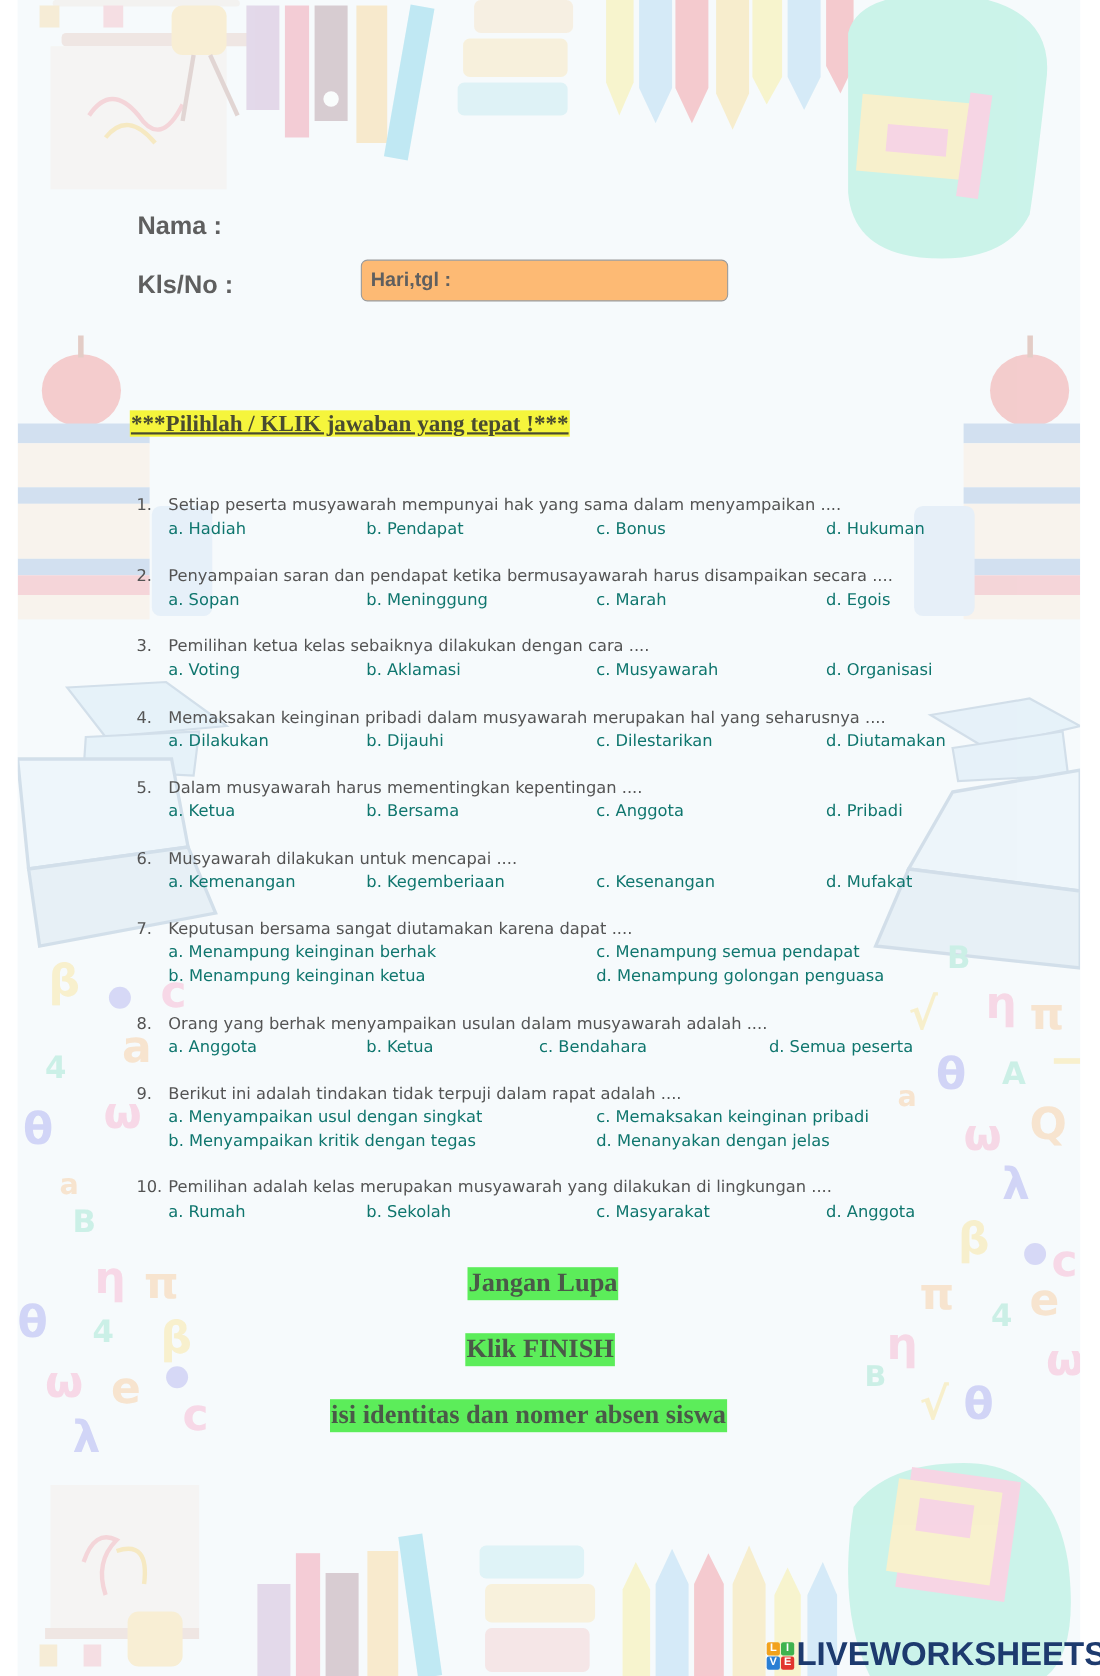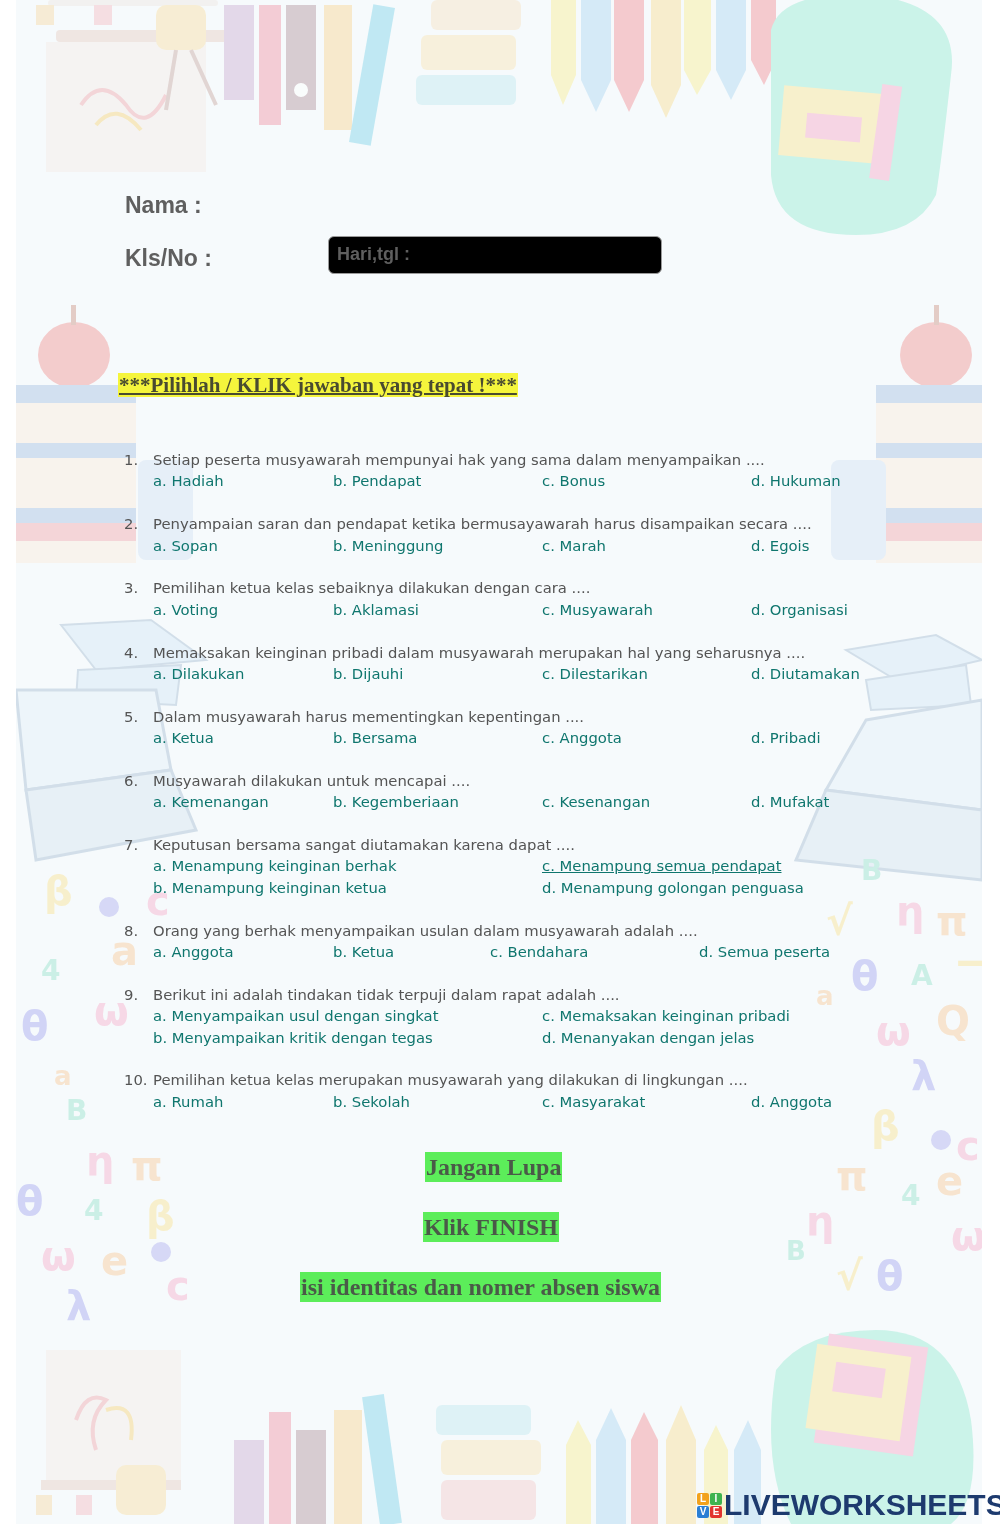--- a/index.html
+++ b/index.html
@@ -1,21 +1,21 @@
 <!DOCTYPE html>
 <html><head>
 <meta charset="utf-8">
 <style>
   html, body { margin:0; padding:0; background:#ffffff; }
   body { width:1000px; height:1524px; position:relative; overflow:hidden; font-family:"DejaVu Sans", sans-serif; }
   .sheet { position:absolute; left:16px; top:0; width:966px; height:1524px; background:#f6fafc; overflow:hidden; }
   .layer { position:absolute; left:0; top:0; }
 
   .label { position:absolute; font-family:"Liberation Sans", sans-serif; font-weight:bold; font-size:23px; color:#5f5f5f; }
-  .field-box { position:absolute; border:1.5px solid #9a9a9a; border-radius:6px; background:#000000; box-sizing:border-box; }
+  .field-box { position:absolute; border:1.5px solid #9a9a9a; border-radius:6px; background:#fdba74; box-sizing:border-box; }
   .field-box span { position:absolute; left:8px; top:7px; font-family:"Liberation Sans", sans-serif; font-weight:bold; font-size:18px; color:#5f5f5f; }
   .input-line { position:absolute; background:transparent; border:none; outline:none; }
 
   .instruction { position:absolute; left:118px; top:373px; font-family:"Liberation Serif", serif; font-weight:bold; font-size:21px; color:#494b30;
     background:#f5f53c; text-decoration:underline; text-decoration-thickness:2px; padding:0 1px; line-height:24px; white-space:nowrap; }
 
   .q { position:absolute; left:124px; font-family:"DejaVu Sans", sans-serif; font-size:14.8px; color:#545454; white-space:nowrap; }
   .q .num { position:absolute; left:0; top:0; }
   .q .text { position:absolute; left:29px; top:0; }
   .opt { position:absolute; font-family:"DejaVu Sans", sans-serif; font-size:14.8px; color:#0f766e; white-space:nowrap; cursor:pointer; }
@@ -266,21 +266,21 @@
 <div class="opt" style="left:333px; top:793px;">b. Kegemberiaan</div>
 <div class="opt" style="left:542px; top:793px;">c. Kesenangan</div>
 <div class="opt" style="left:751px; top:793px;">d. Mufakat</div>
 
 <div class="q" style="top:836px;">
   <span class="num">7.</span>
   <span class="text">Keputusan bersama sangat diutamakan karena dapat ....</span>
 </div>
 <div class="opt" style="left:153px; top:857px;">a. Menampung keinginan berhak</div>
 <div class="opt" style="left:153px; top:879px;">b. Menampung keinginan ketua</div>
-<div class="opt" style="left:542px; top:857px;text-decoration:underline;">c. Menampung semua pendapat</div>
+<div class="opt" style="left:542px; top:857px;">c. Menampung semua pendapat</div>
 <div class="opt" style="left:542px; top:879px;">d. Menampung golongan penguasa</div>
 
 <div class="q" style="top:922px;">
   <span class="num">8.</span>
   <span class="text">Orang yang berhak menyampaikan usulan dalam musyawarah adalah ....</span>
 </div>
 <div class="opt" style="left:153px; top:943px;">a. Anggota</div>
 <div class="opt" style="left:333px; top:943px;">b. Ketua</div>
 <div class="opt" style="left:490px; top:943px;">c. Bendahara</div>
 <div class="opt" style="left:699px; top:943px;">d. Semua peserta</div>
@@ -289,21 +289,21 @@
   <span class="num">9.</span>
   <span class="text">Berikut ini adalah tindakan tidak terpuji dalam rapat adalah ....</span>
 </div>
 <div class="opt" style="left:153px; top:1007px;">a. Menyampaikan usul dengan singkat</div>
 <div class="opt" style="left:153px; top:1029px;">b. Menyampaikan kritik dengan tegas</div>
 <div class="opt" style="left:542px; top:1007px;">c. Memaksakan keinginan pribadi</div>
 <div class="opt" style="left:542px; top:1029px;">d. Menanyakan dengan jelas</div>
 
 <div class="q" style="top:1071px;">
   <span class="num">10.</span>
-  <span class="text">Pemilihan ketua kelas merupakan musyawarah yang dilakukan di lingkungan ....</span>
+  <span class="text">Pemilihan adalah kelas merupakan musyawarah yang dilakukan di lingkungan ....</span>
 </div>
 <div class="opt" style="left:153px; top:1093px;">a. Rumah</div>
 <div class="opt" style="left:333px; top:1093px;">b. Sekolah</div>
 <div class="opt" style="left:542px; top:1093px;">c. Masyarakat</div>
 <div class="opt" style="left:751px; top:1093px;">d. Anggota</div>
 
 <div class="reminder" style="left:425px; top:1152px;">Jangan Lupa</div>
 <div class="reminder" style="left:423px; top:1212px;">Klik  FINISH</div>
 <div class="reminder" style="left:300px; top:1272px;">isi identitas dan nomer absen  siswa</div>
 

